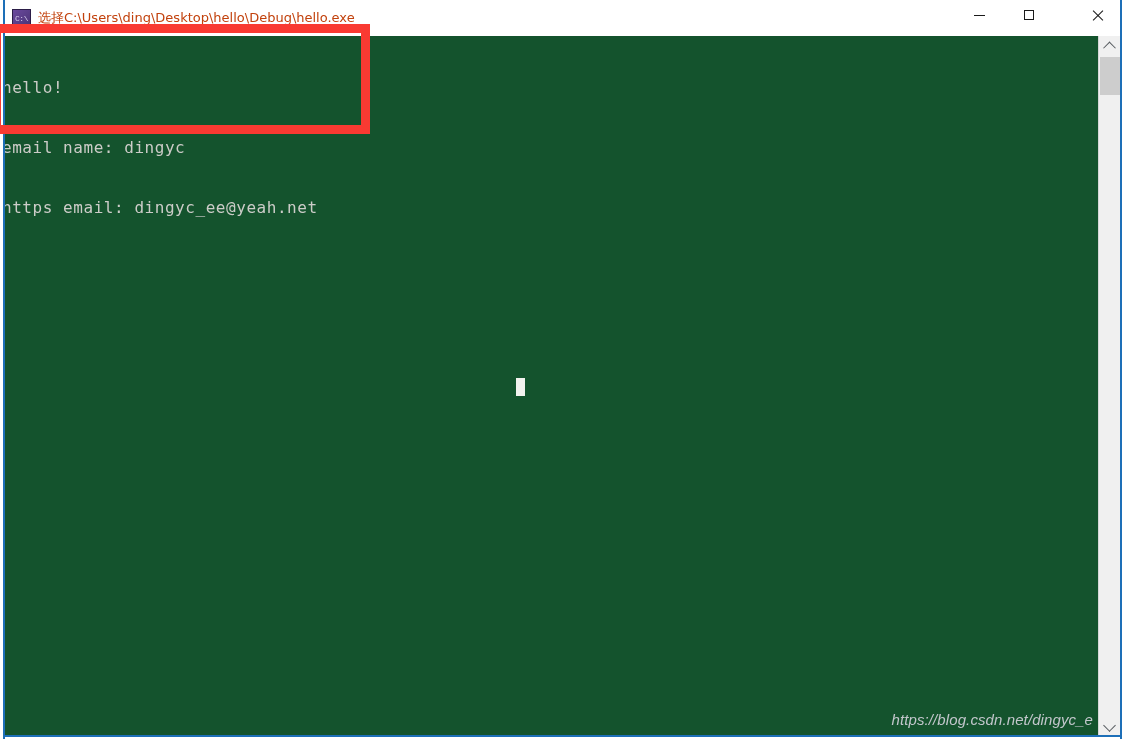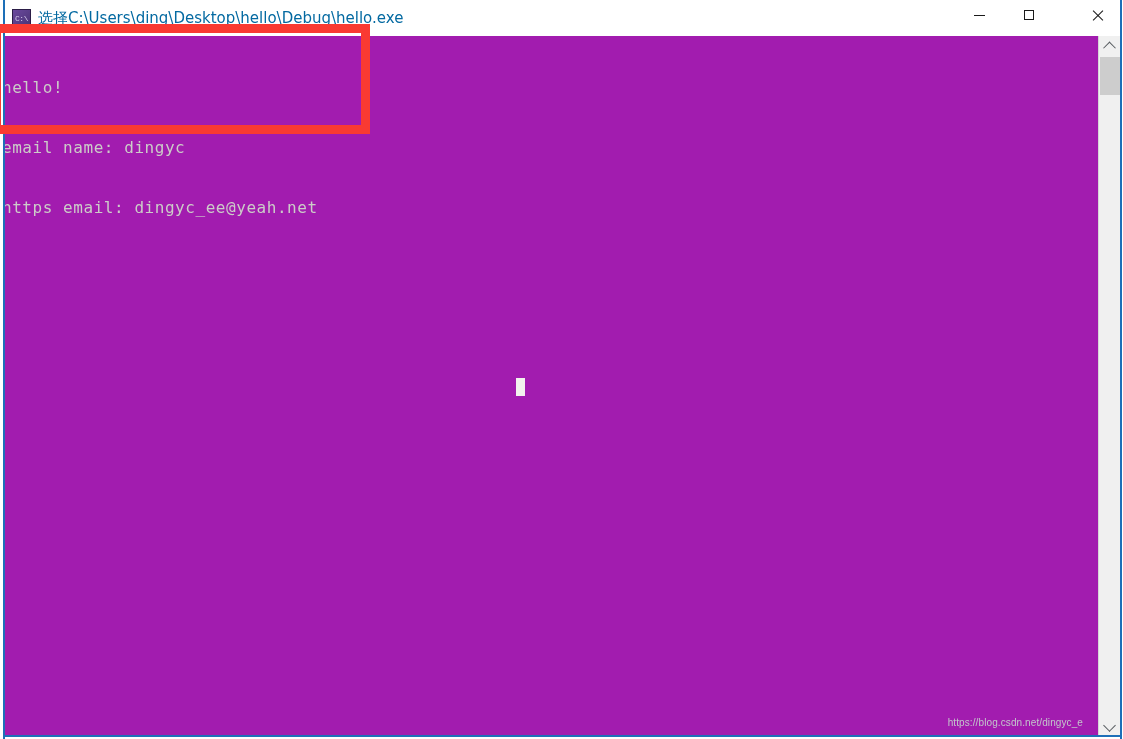--- a/index.html
+++ b/index.html
@@ -68,23 +68,23 @@
     line-height: 17px;
     text-align: center;
     letter-spacing: -0.5px;
     overflow: hidden;
   }
 
   #title-text {
     position: absolute;
     left: 33px;
     top: 8px;
-    font-size: 15px;
+    font-size: 13px;
     line-height: 20px;
-    color: #0369a1;
+    color: #c2410c;
     white-space: nowrap;
     font-family: "DejaVu Sans", "Liberation Sans", sans-serif;
   }
 
   
   .win-btn {
     position: absolute;
     top: 0px;
     width: 46px;
     height: 30px;
@@ -120,21 +120,21 @@
   }
   .glyph-close::before { transform: rotate(45deg); }
   .glyph-close::after  { transform: rotate(-45deg); }
 
   
   #console-surface {
     position: absolute;
     left: 5px; top: 36px;
     width: 1093px;
     height: 699px;
-    background: #a21caf;
+    background: #14532d;
     overflow: hidden;
   }
 
   #console-text {
     position: absolute;
     left: -3px;
     top: 2px;
     font-family: "DejaVu Sans Mono", "Liberation Mono", monospace;
     font-size: 16px;
     line-height: 20px;
@@ -150,27 +150,28 @@
     left: 511px;
     top: 342px;
     width: 9px;
     height: 18px;
     background: #f2f2ee;
   }
 
   
   #watermark {
     position: absolute;
-    right: 15px;
+    right: 5px;
     bottom: 7px;
-    font-size: 10px;
+    font-size: 15px;
     color: #c3c7cc;
     font-family: "Liberation Sans", sans-serif;
     white-space: nowrap;
     letter-spacing: 0.1px;
+    font-style: italic;
   }
 
   
   #scrollbar {
     position: absolute;
     left: 1098px;
     top: 36px;
     width: 22px;
     height: 699px;
     background: #f0f0f0;

